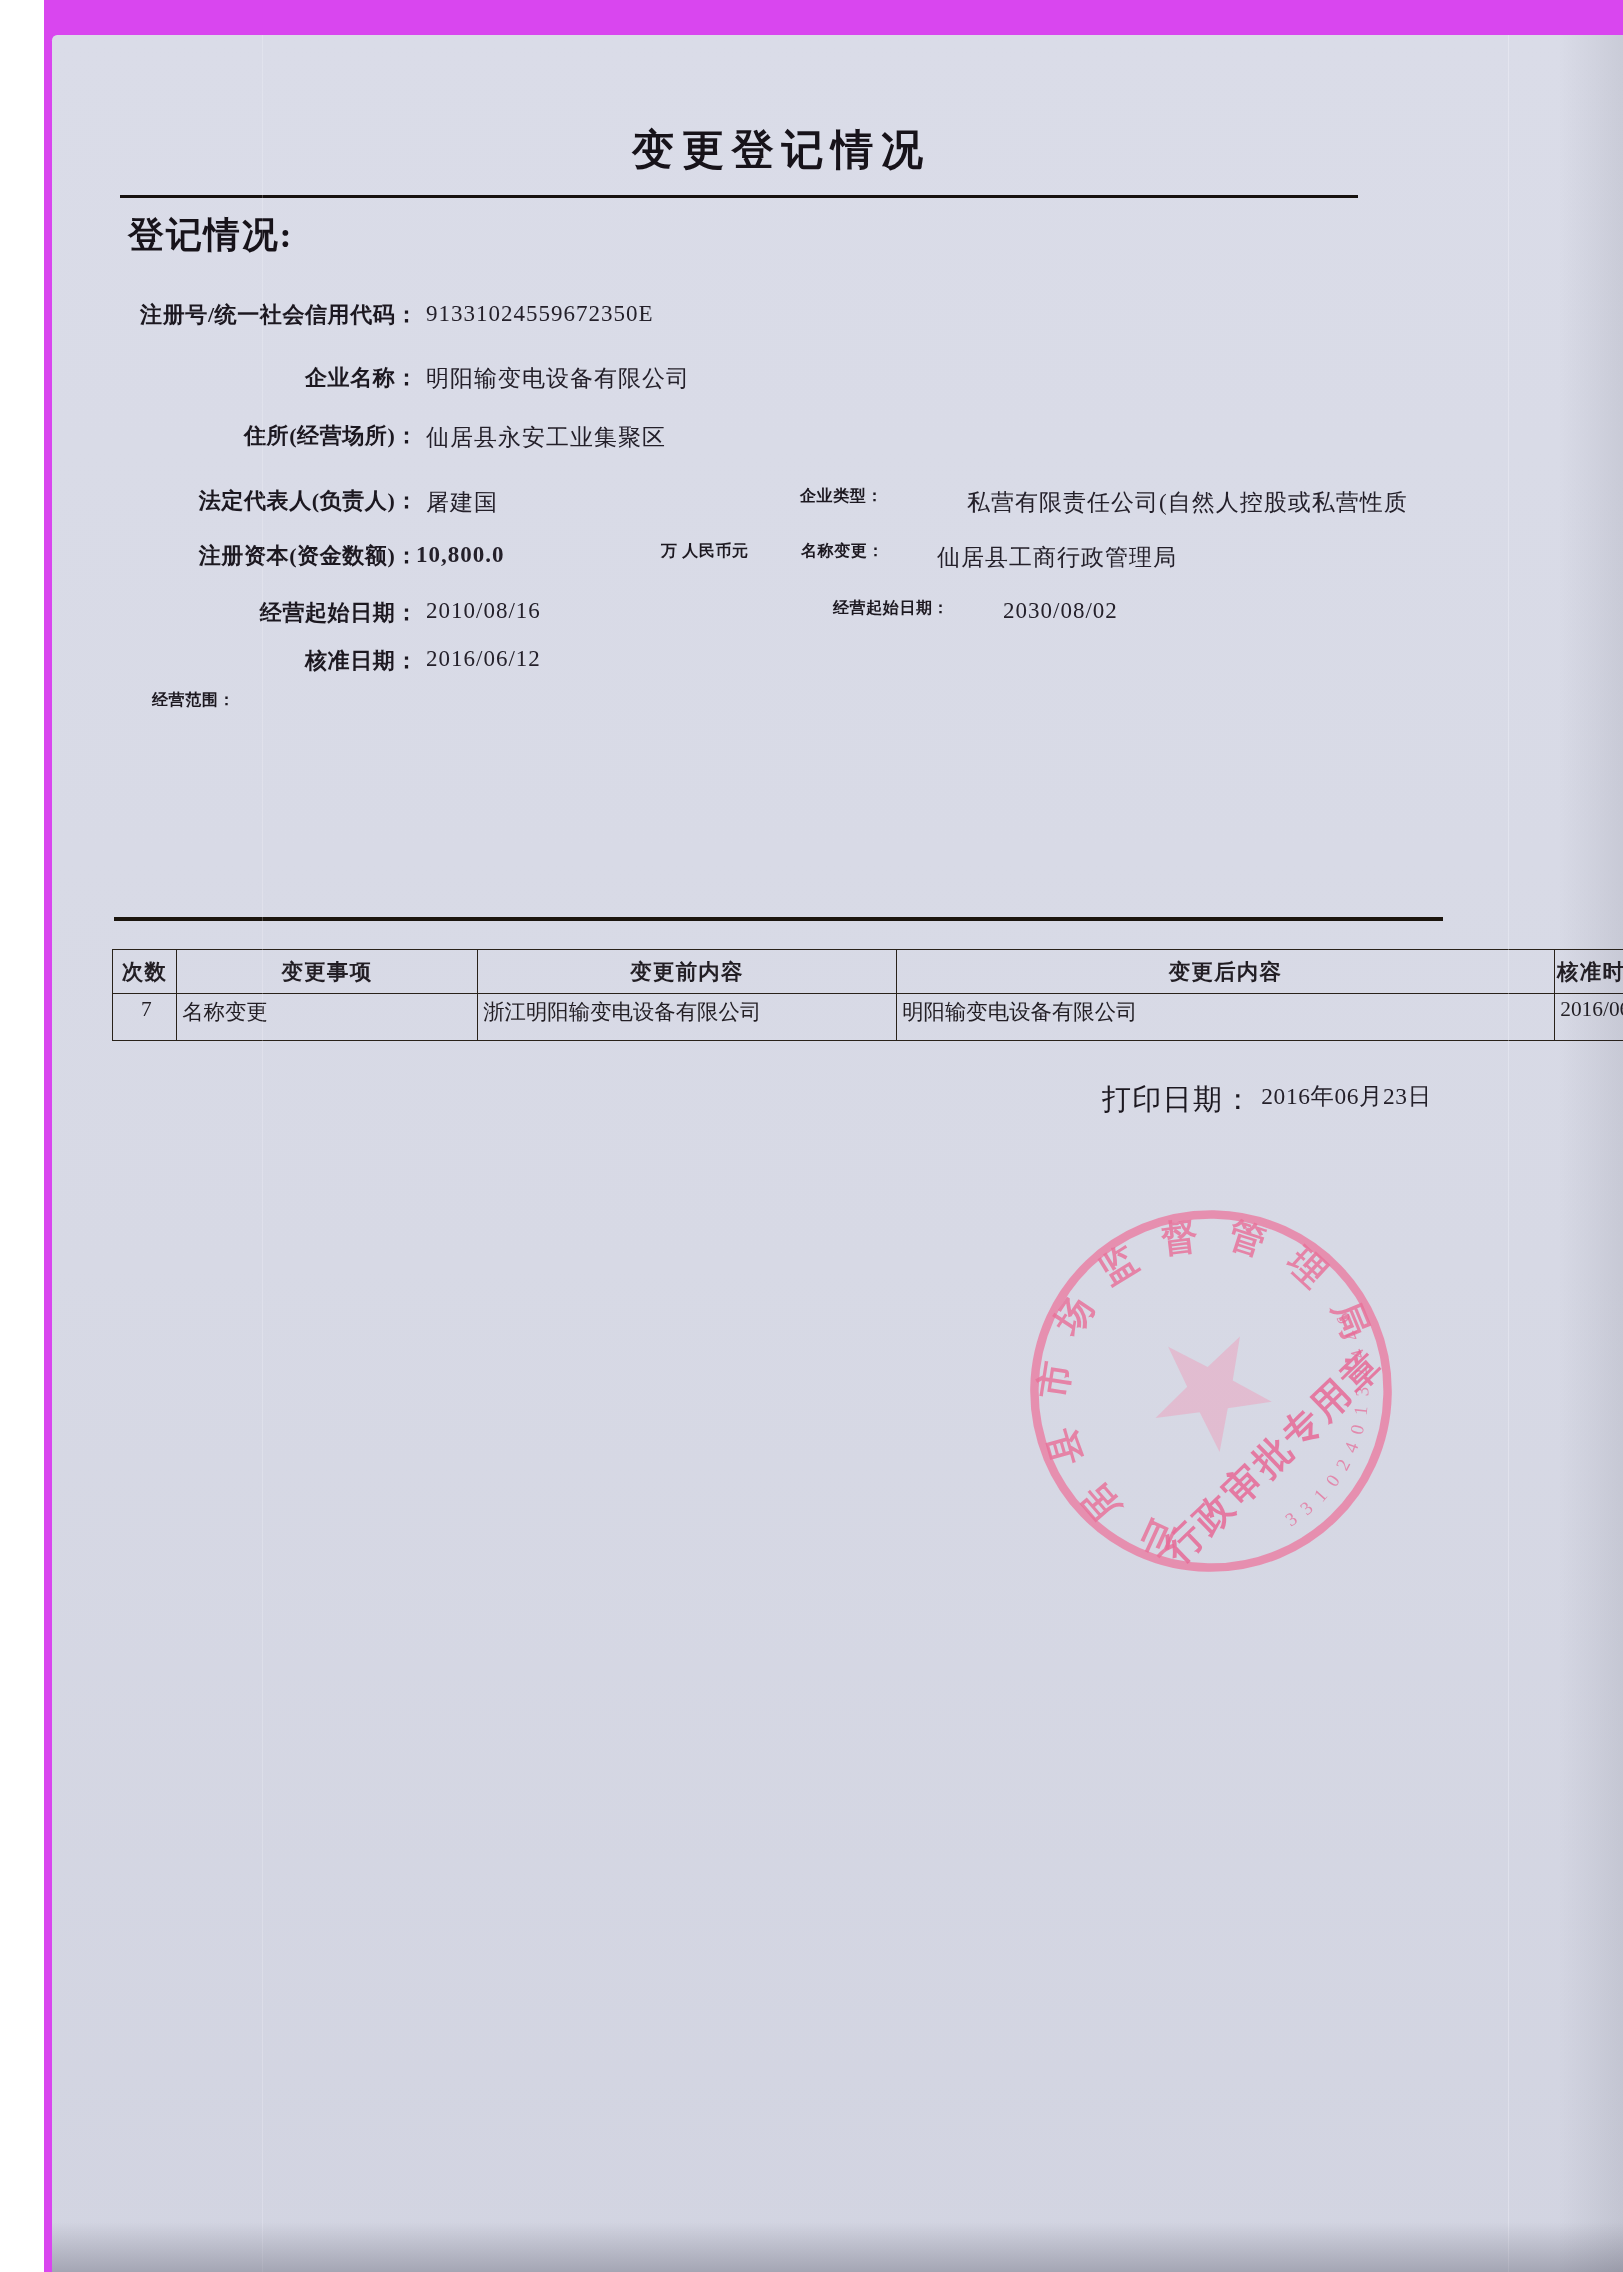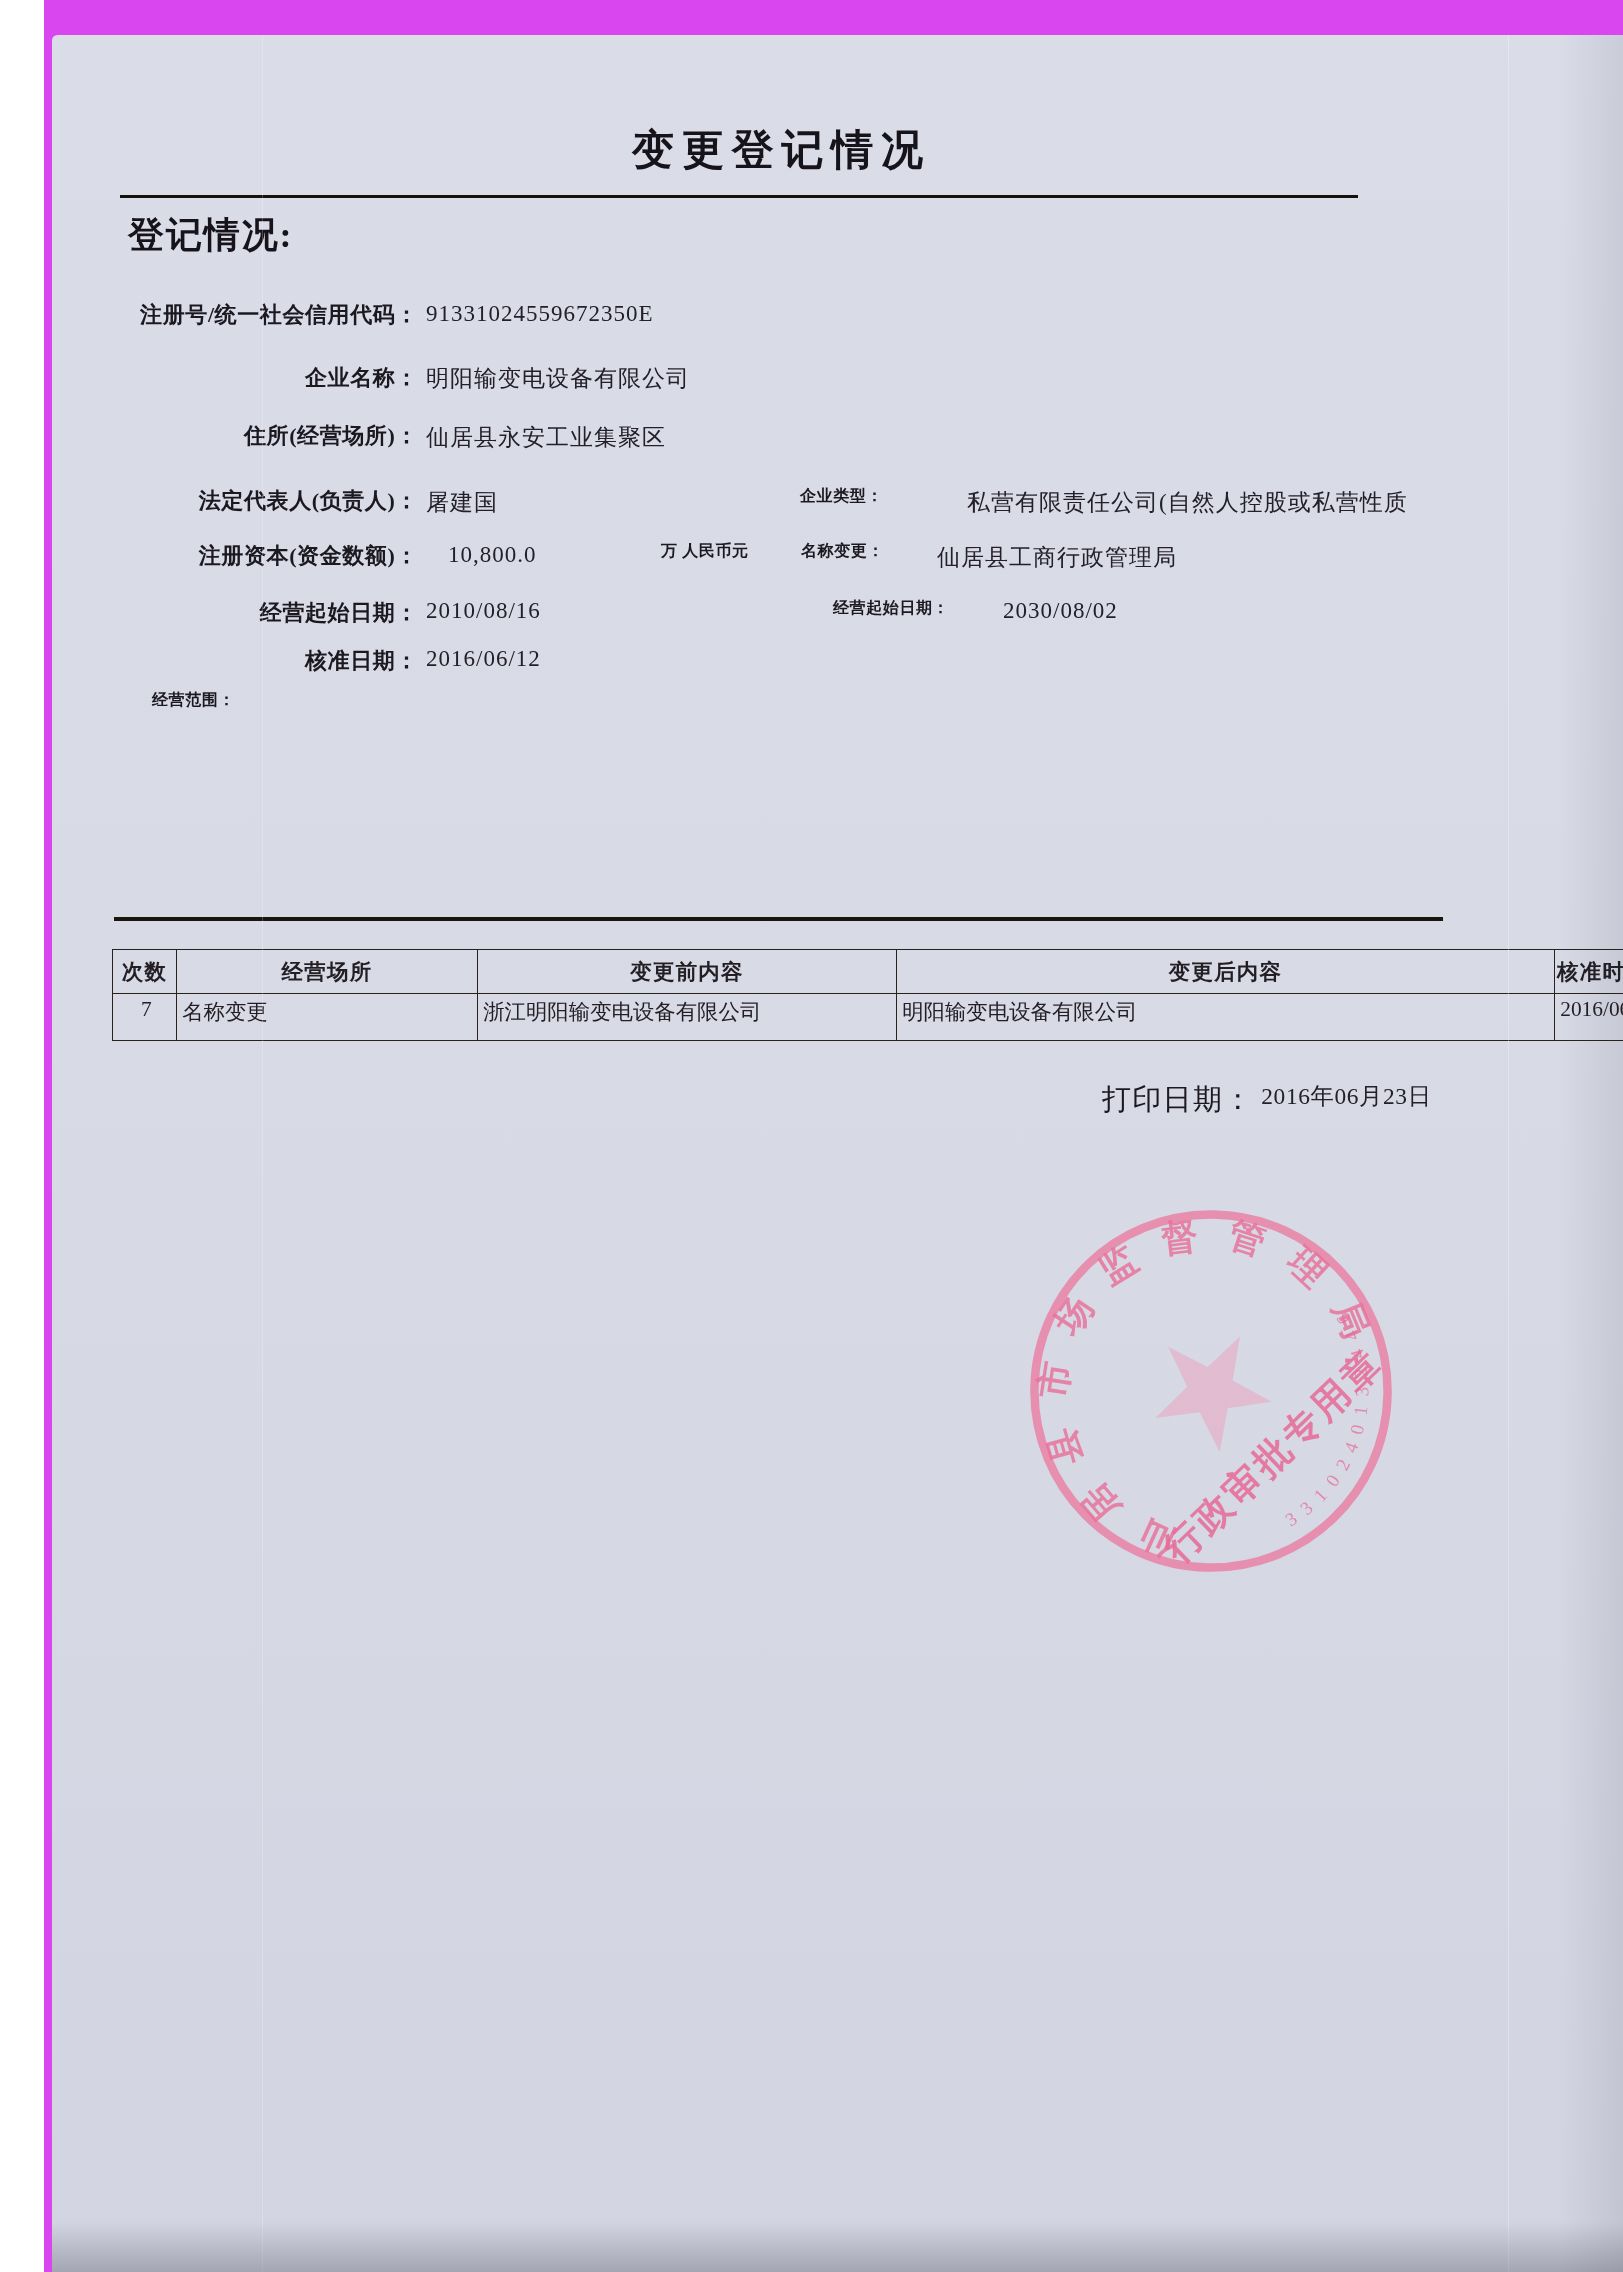--- a/index.html
+++ b/index.html
@@ -86,21 +86,21 @@
     <div class="lbl" style="top:486px;">法定代表人(负责人)：</div>
     <div class="lbl" style="top:541px;">注册资本(资金数额)：</div>
     <div class="lbl" style="top:598px;font-family:Liberation Serif, serif;">经营起始日期：</div>
     <div class="lbl" style="top:646px;text-align:right;">核准日期：</div>
     <div class="lbl2" style="left:108px;top:690px;">经营范围：</div>
 
     <div class="val" style="left:382px;top:301px;">91331024559672350E</div>
     <div class="val" style="left:382px;top:363px;">明阳输变电设备有限公司</div>
     <div class="val" style="left:382px;top:422px;">仙居县永安工业集聚区</div>
     <div class="val" style="left:382px;top:487px;">屠建国</div>
-    <div class="val" style="left:404px;top:542px;">10,800.0</div>
+    <div class="val" style="left:372px;top:542px;font-weight:bold;">10,800.0</div>
     <div class="lbl2" style="left:617px;top:541px;">万 人民币元</div>
     <div class="val" style="left:382px;top:598px;">2010/08/16</div>
     <div class="val" style="left:382px;top:646px;">2016/06/12</div>
 
     <div class="lbl2" style="left:756px;top:486px;">企业类型：</div>
     <div class="val clip" style="left:923px;top:487px;width:442px;">私营有限责任公司(自然人控股或私营性质</div>
     <div class="lbl2" style="left:757px;top:541px;">名称变更：</div>
     <div class="val" style="left:893px;top:542px;">仙居县工商行政管理局</div>
     <div class="lbl2" style="left:789px;top:598px;">经营起始日期：</div>
     <div class="val" style="left:959px;top:598px;">2030/08/02</div>
@@ -111,21 +111,21 @@
       <colgroup>
         <col style="width:64px">
           <col style="width:301px">
           <col style="width:419px">
           <col style="width:658px">
           <col style="width:96px">
       </colgroup>
       <thead>
         <tr>
           <th>次数</th>
-          <th>经营场所</th>
+          <th>变更事项</th>
           <th>变更前内容</th>
           <th>变更后内容</th>
           <th>核准时间</th>
         </tr>
       </thead>
       <tbody>
         <tr>
           <td class="c-center">7</td>
           <td>名称变更</td>
           <td>浙江明阳输变电设备有限公司</td>

